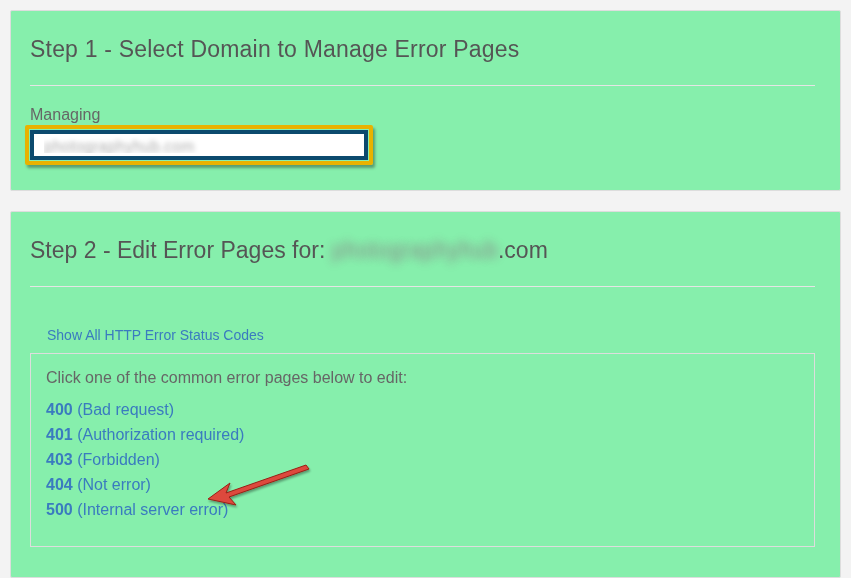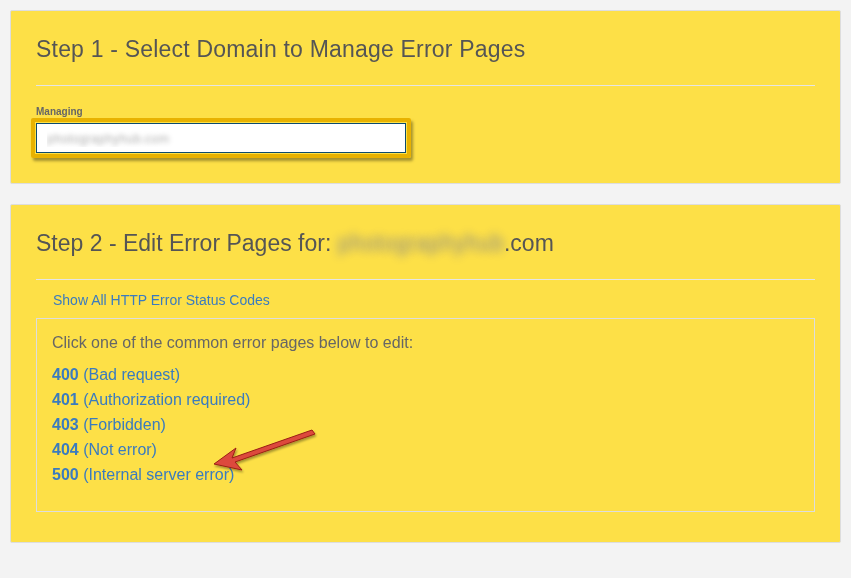--- a/index.html
+++ b/index.html
@@ -8,64 +8,65 @@
       padding: 0;
     }
     body {
       font-family: -apple-system, BlinkMacSystemFont, "Segoe UI", "Helvetica Neue", Arial, sans-serif;
       background: #f3f3f3;
       padding: 10px;
       width: 851px;
       color: #555;
     }
     .panel {
-      background: #fde047;
+      background: #86efac;
       border: 1px solid #ddd;
       border-radius: 2px;
       margin-bottom: 20px;
-      padding: 25px 25px 30px 25px;
+      padding: 25px 25px 30px 19px;
     }
     .panel-heading {
       font-size: 23px;
       font-weight: 300;
       color: #555;
       padding-bottom: 22px;
       border-bottom: 1px solid #e5e5e5;
       margin-bottom: 20px;
       letter-spacing: 0.2px;
     }
     .panel-heading-step2 {
       font-size: 23px;
       font-weight: 300;
       color: #555;
       padding-bottom: 22px;
       border-bottom: 1px solid #e5e5e5;
+      margin-bottom: 28px;
     }
     .blurred-domain {
       color: transparent;
       text-shadow: 0 0 10px #888;
       display: inline;
     }
     .field-label {
-      font-size: 10px;
+      font-size: 16px;
       color: #666;
-      font-weight: 700;
+      font-weight: 400;
       margin-bottom: 6px;
       display: block;
     }
     .select-wrap {
       position: relative;
       display: inline-block;
     }
     .domain-select {
-      width: 370px;
+      width: 338px;
       height: 30px;
-      border: 1px solid #0c4a6e;
+      border: 4px solid #0c4a6e;
       background: #fff;
-      font-size: 13px;
+      font-size: 16px;
       padding: 3px 6px;
       position: relative;
       z-index: 2;
       color: transparent;
       text-shadow: 0 0 5px #aaa;
       appearance: auto;
     }
     .highlight-box {
       position: absolute;
       top: -5px;

